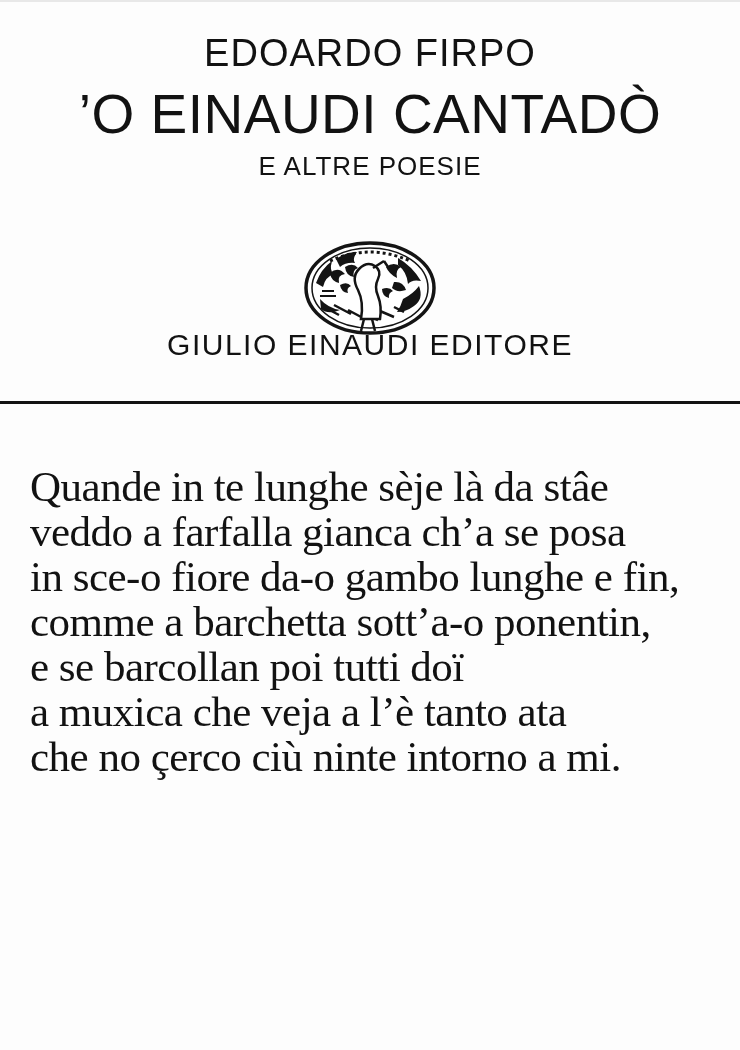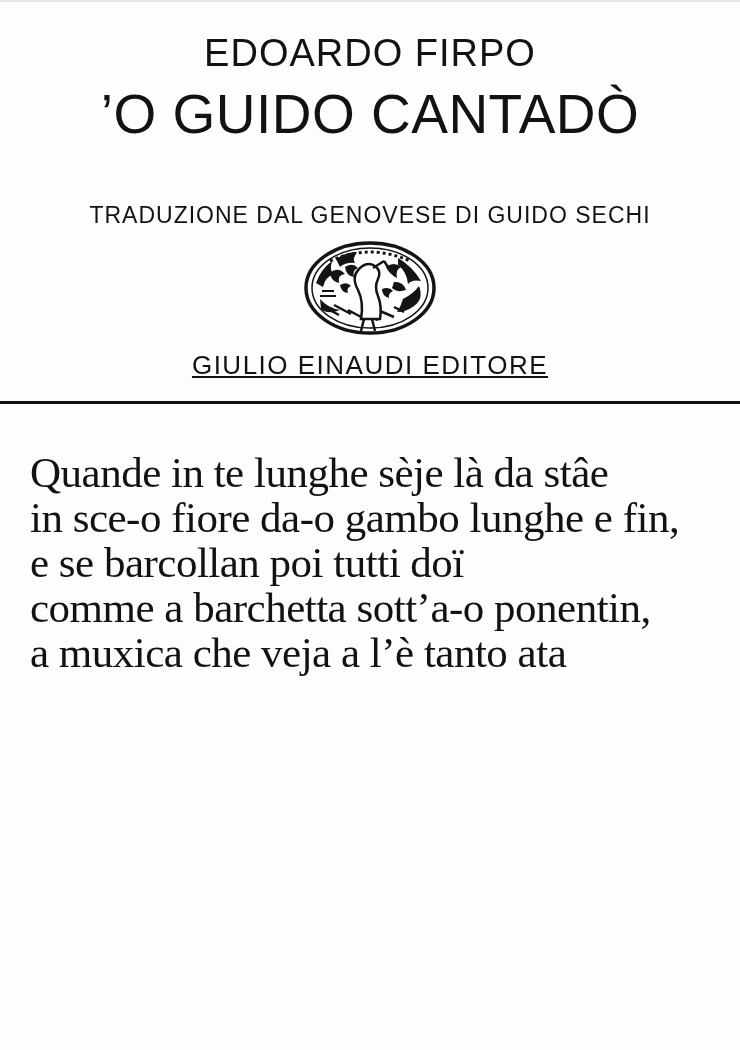--- a/index.html
+++ b/index.html
@@ -48,59 +48,58 @@
   }
   .logo-wrap {
     position: absolute;
     top: 237px;
     left: 50%;
     transform: translateX(-50%);
     width: 140px;
     height: 98px;
   }
   .publisher {
-    top: 348px;
-    font-size: 26px;
+    top: 326px;
+    font-size: 30px;
     letter-spacing: 1.5px;
-    text-decoration: underline;
   }
   .rule {
     position: absolute;
     top: 399px;
     left: 0;
     width: 100%;
     height: 3px;
     background: #121212;
   }
   .poem {
     position: absolute;
-    top: 448px;
+    top: 462px;
     left: 30px;
     right: 10px;
     font-family: "Liberation Serif", serif;
     font-size: 43px;
     line-height: 45px;
     letter-spacing: -0.5px;
     font-variant-ligatures: common-ligatures;
   }
   .poem-line {
     white-space: nowrap;
   }
 </style>
 </head>
 <body>
 
 <div class="page">
 
   <div class="centered sans author">EDOARDO FIRPO</div>
 
-  <div class="centered sans title">’O GUIDO CANTADÒ</div>
+  <div class="centered sans title">’O EINAUDI CANTADÒ</div>
 
+  <div class="centered sans subtitle">E ALTRE POESIE</div>
 
-  <div class="centered sans translation">TRADUZIONE DAL GENOVESE DI GUIDO SECHI</div>
 
   <div class="logo-wrap">
     <svg viewBox="0 0 140 98" width="140" height="98" aria-hidden="true">
 
       <ellipse cx="70" cy="49" rx="64" ry="45" fill="#ffffff" stroke="#141414" stroke-width="3.5"></ellipse>
       <ellipse cx="70" cy="49" rx="58" ry="40" fill="none" stroke="#141414" stroke-width="1.5"></ellipse>
 
       <path d="M30 22 q40 -18 80 0" fill="none" stroke="#141414" stroke-width="3" stroke-dasharray="3 3"></path>
 
       <path d="M16 44 q5 -14 16 -22 q-3 10 2 13 q-9 3 -11 13 z" fill="#141414"></path>
@@ -125,19 +124,21 @@
       <path d="M64 80 l-3 12 M72 80 l3 12" fill="none" stroke="#141414" stroke-width="2.5"></path>
     </svg>
   </div>
 
   <div class="centered sans publisher">GIULIO EINAUDI EDITORE</div>
 
   <div class="rule"></div>
 
   <div class="poem">
     <div class="poem-line">Quande in te lunghe sèje là da stâe</div>
+    <div class="poem-line">veddo a farfalla gianca ch’a se posa</div>
     <div class="poem-line">in sce-o fiore da-o gambo lunghe e fin,</div>
+    <div class="poem-line">comme a barchetta sott’a-o ponentin,</div>
     <div class="poem-line">e se barcollan poi tutti doï</div>
-    <div class="poem-line">comme a barchetta sott’a-o ponentin,</div>
     <div class="poem-line">a muxica che veja a l’è tanto ata</div>
+    <div class="poem-line">che no çerco ciù ninte intorno a mi.</div>
   </div>
 
 </div>
 
 </body></html>

